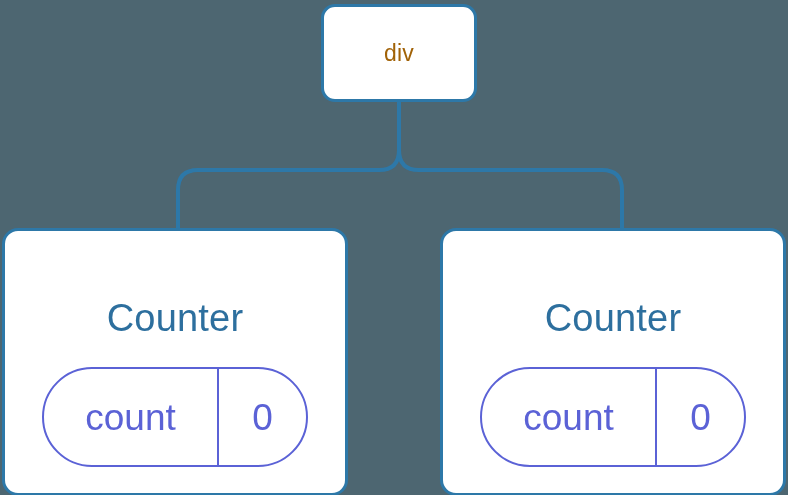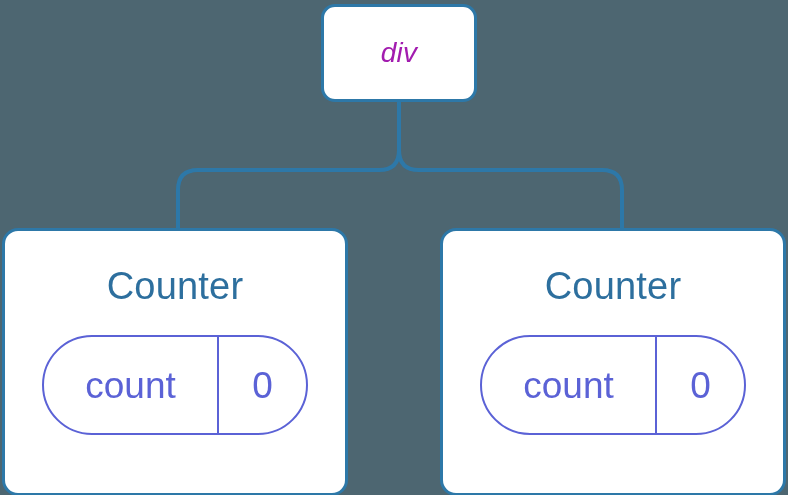--- a/index.html
+++ b/index.html
@@ -44,34 +44,33 @@
 
   
   #node-div {
     left: 321px;
     top: 4px;
     width: 156px;
     height: 98px;
     justify-content: center;
   }
   .node-title-root {
-    color: #a21caf;
-    font-size: 28px;
+    color: #a16207;
+    font-size: 23px;
     line-height: 1;
     letter-spacing: 0.2px;
-    font-style: italic;
   }
 
   
   .node-counter {
     top: 228px;
     width: 346px;
     height: 268px;
     border-radius: 16px;
-    padding-top: 36px;
+    padding-top: 68px;
   }
   #node-counter-left  { left: 2px; }
   #node-counter-right { left: 440px; }
 
   .node-title {
     color: #2d6f9e;
     font-size: 38px;
     line-height: 1;
     letter-spacing: 0.2px;
   }

